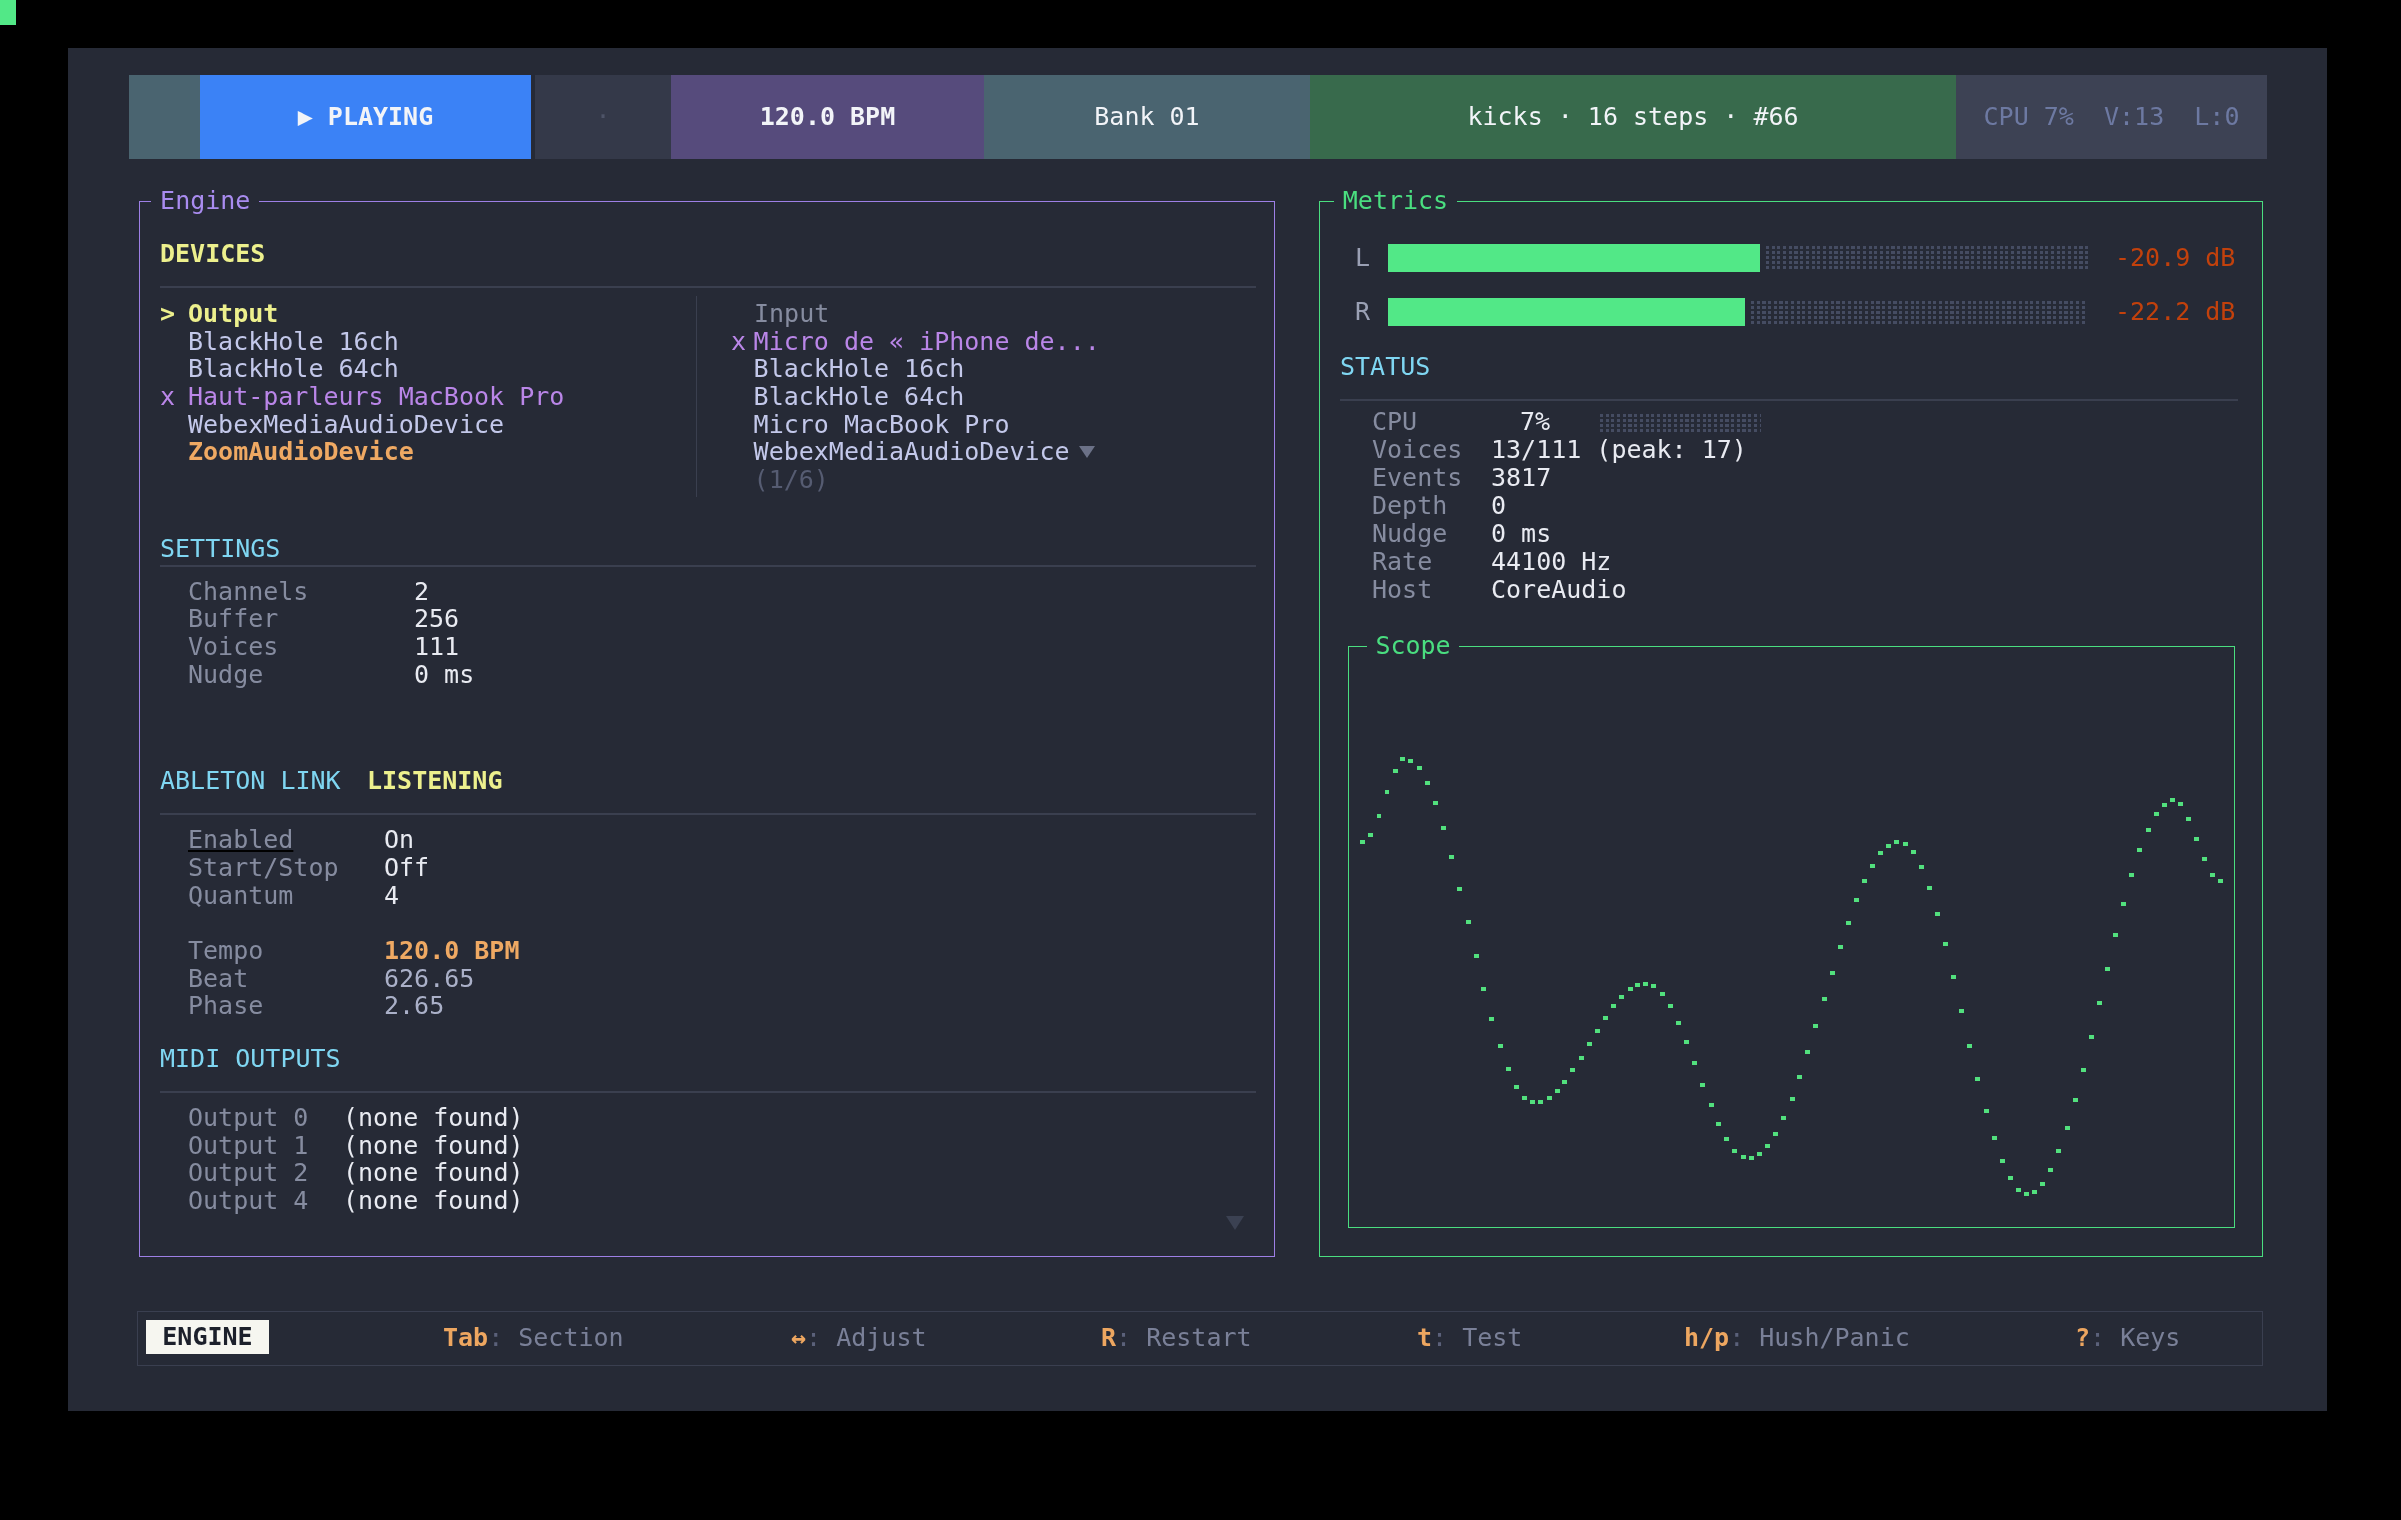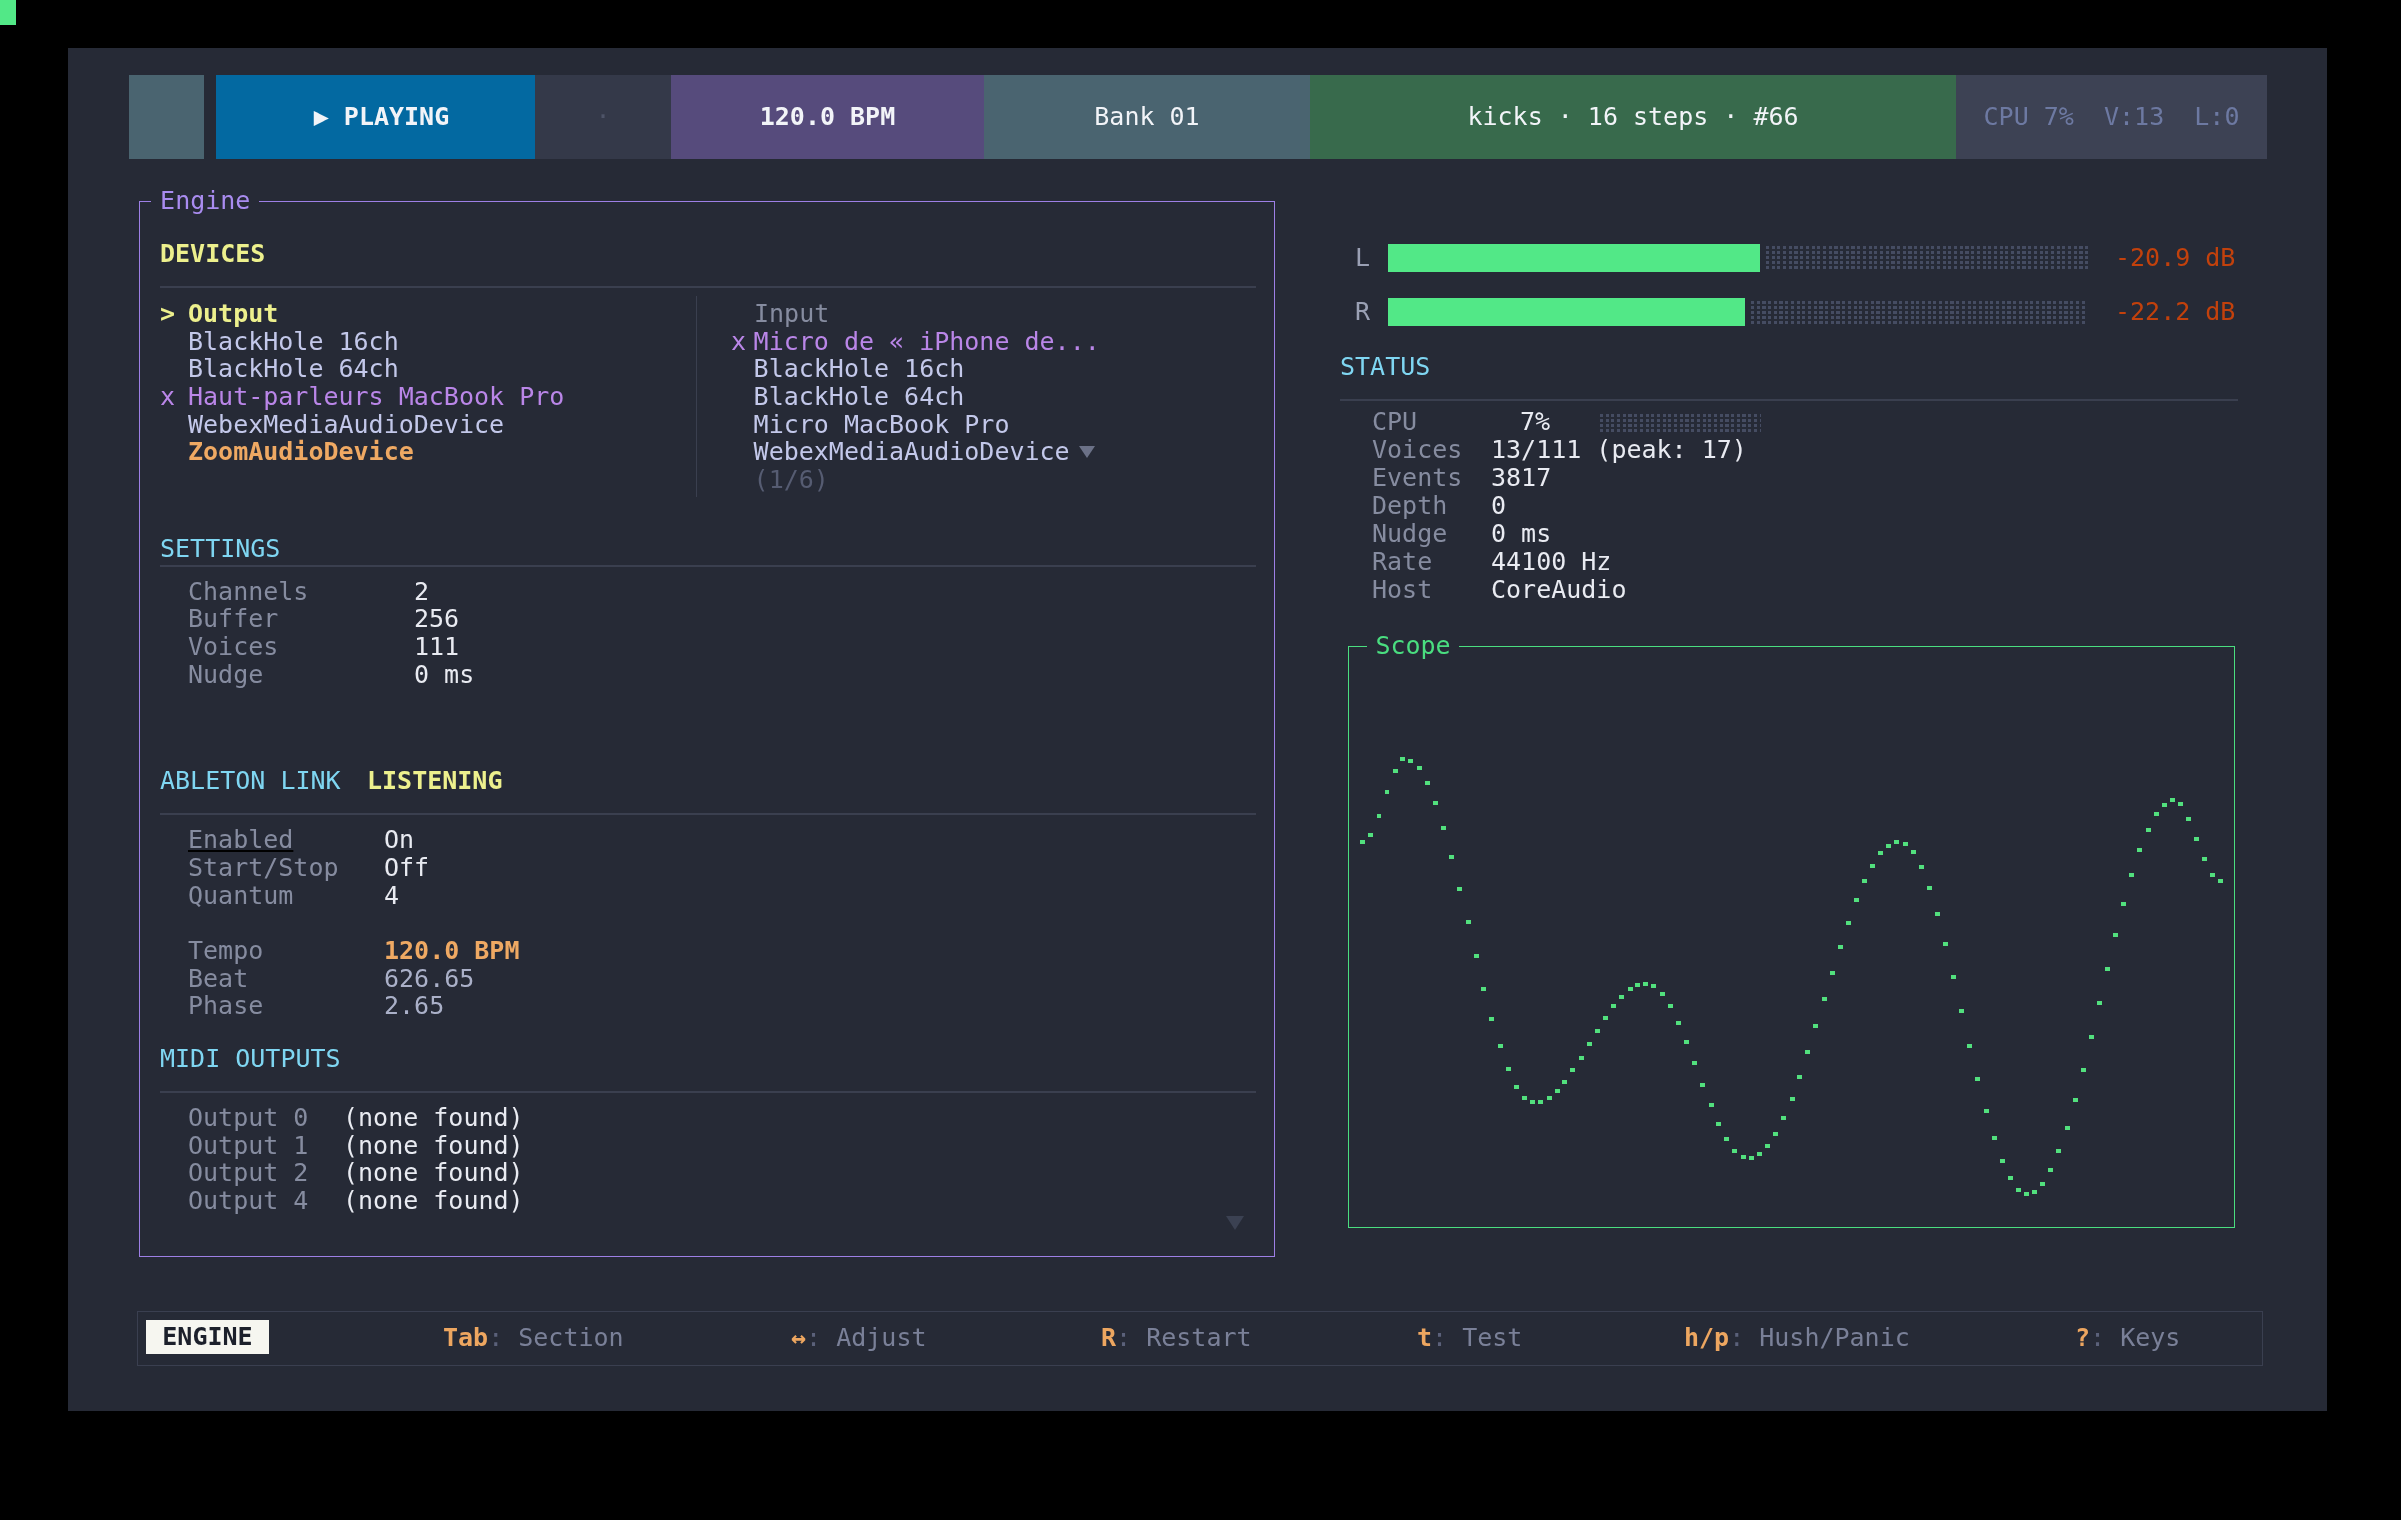--- a/index.html
+++ b/index.html
@@ -45,32 +45,35 @@
   .scroll-tri{position:absolute;width:0;height:0;border-left:9.4px solid transparent;border-right:9.4px solid transparent;border-top:14px solid #3b4152;}
 </style>
 </head>
 <body>
 
 <div id="stage">
   <div id="window"></div>
 
   <div id="topbar">
       <div class="seg" style="left: 129px; width: 75px; background: rgb(74, 100, 112); color: rgb(242, 244, 248);"></div>
-      <div class="seg bold" style="left: 216px; width: 331px; background: #0369a1; color: rgb(242, 244, 248);">▶ PLAYING</div>
+      <div class="seg bold" style="left: 200px; width: 331px; background: #3b82f6; color: rgb(242, 244, 248);">▶ PLAYING</div>
       <div class="seg" style="left: 535px; width: 136px; background: rgb(52, 57, 73); color: rgb(78, 84, 104);">·</div>
       <div class="seg bold" style="left: 671px; width: 313px; background: rgb(86, 75, 124); color: rgb(242, 244, 248);">120.0 BPM</div>
       <div class="seg" style="left: 984px; width: 326px; background: rgb(74, 100, 112); color: rgb(242, 244, 248);">Bank 01</div>
       <div class="seg" style="left: 1310px; width: 646px; background: rgb(56, 106, 76); color: rgb(242, 244, 248);">kicks · 16 steps · #66</div>
       <div class="seg" style="left: 1956px; width: 311px; background: rgb(61, 66, 84); color: rgb(109, 121, 162);">CPU 7%  V:13  L:0</div>
     </div>
 
   <div id="engine-panel" class="panel">
     <span class="panel-title t-purple" style="left:11.3px;">Engine</span>
   </div>
 
+  <div id="metrics-panel" class="panel">
+    <span class="panel-title t-green" style="left:14px;">Metrics</span>
+  </div>
 
   <div class="row hd-yellow" style="left:160px;top:240px;">DEVICES</div>
   <div class="rule" style="left:160px;top:286px;width:1096px;"></div>
   <div class="vdiv" style="left:696px;top:296px;height:201px;"></div>
   <div class="row lbl" style="left:754px;top:300px;">Input</div>
   <div id="output-list">
       <div class="row style-selected-yellow" style="left: 160px; top: 300px;"><span>&gt;</span><span style="position: absolute; left: 28px; white-space: pre;">Output</span></div>
       <div class="row style-item" style="left: 160px; top: 328px;"><span style="position: absolute; left: 28px; white-space: pre;">BlackHole 16ch</span></div>
       <div class="row style-item" style="left: 160px; top: 355px;"><span style="position: absolute; left: 28px; white-space: pre;">BlackHole 64ch</span></div>
       <div class="row style-active-violet" style="left: 160px; top: 383px;"><span>x</span><span style="position: absolute; left: 28px; white-space: pre;">Haut-parleurs MacBook Pro</span></div>

